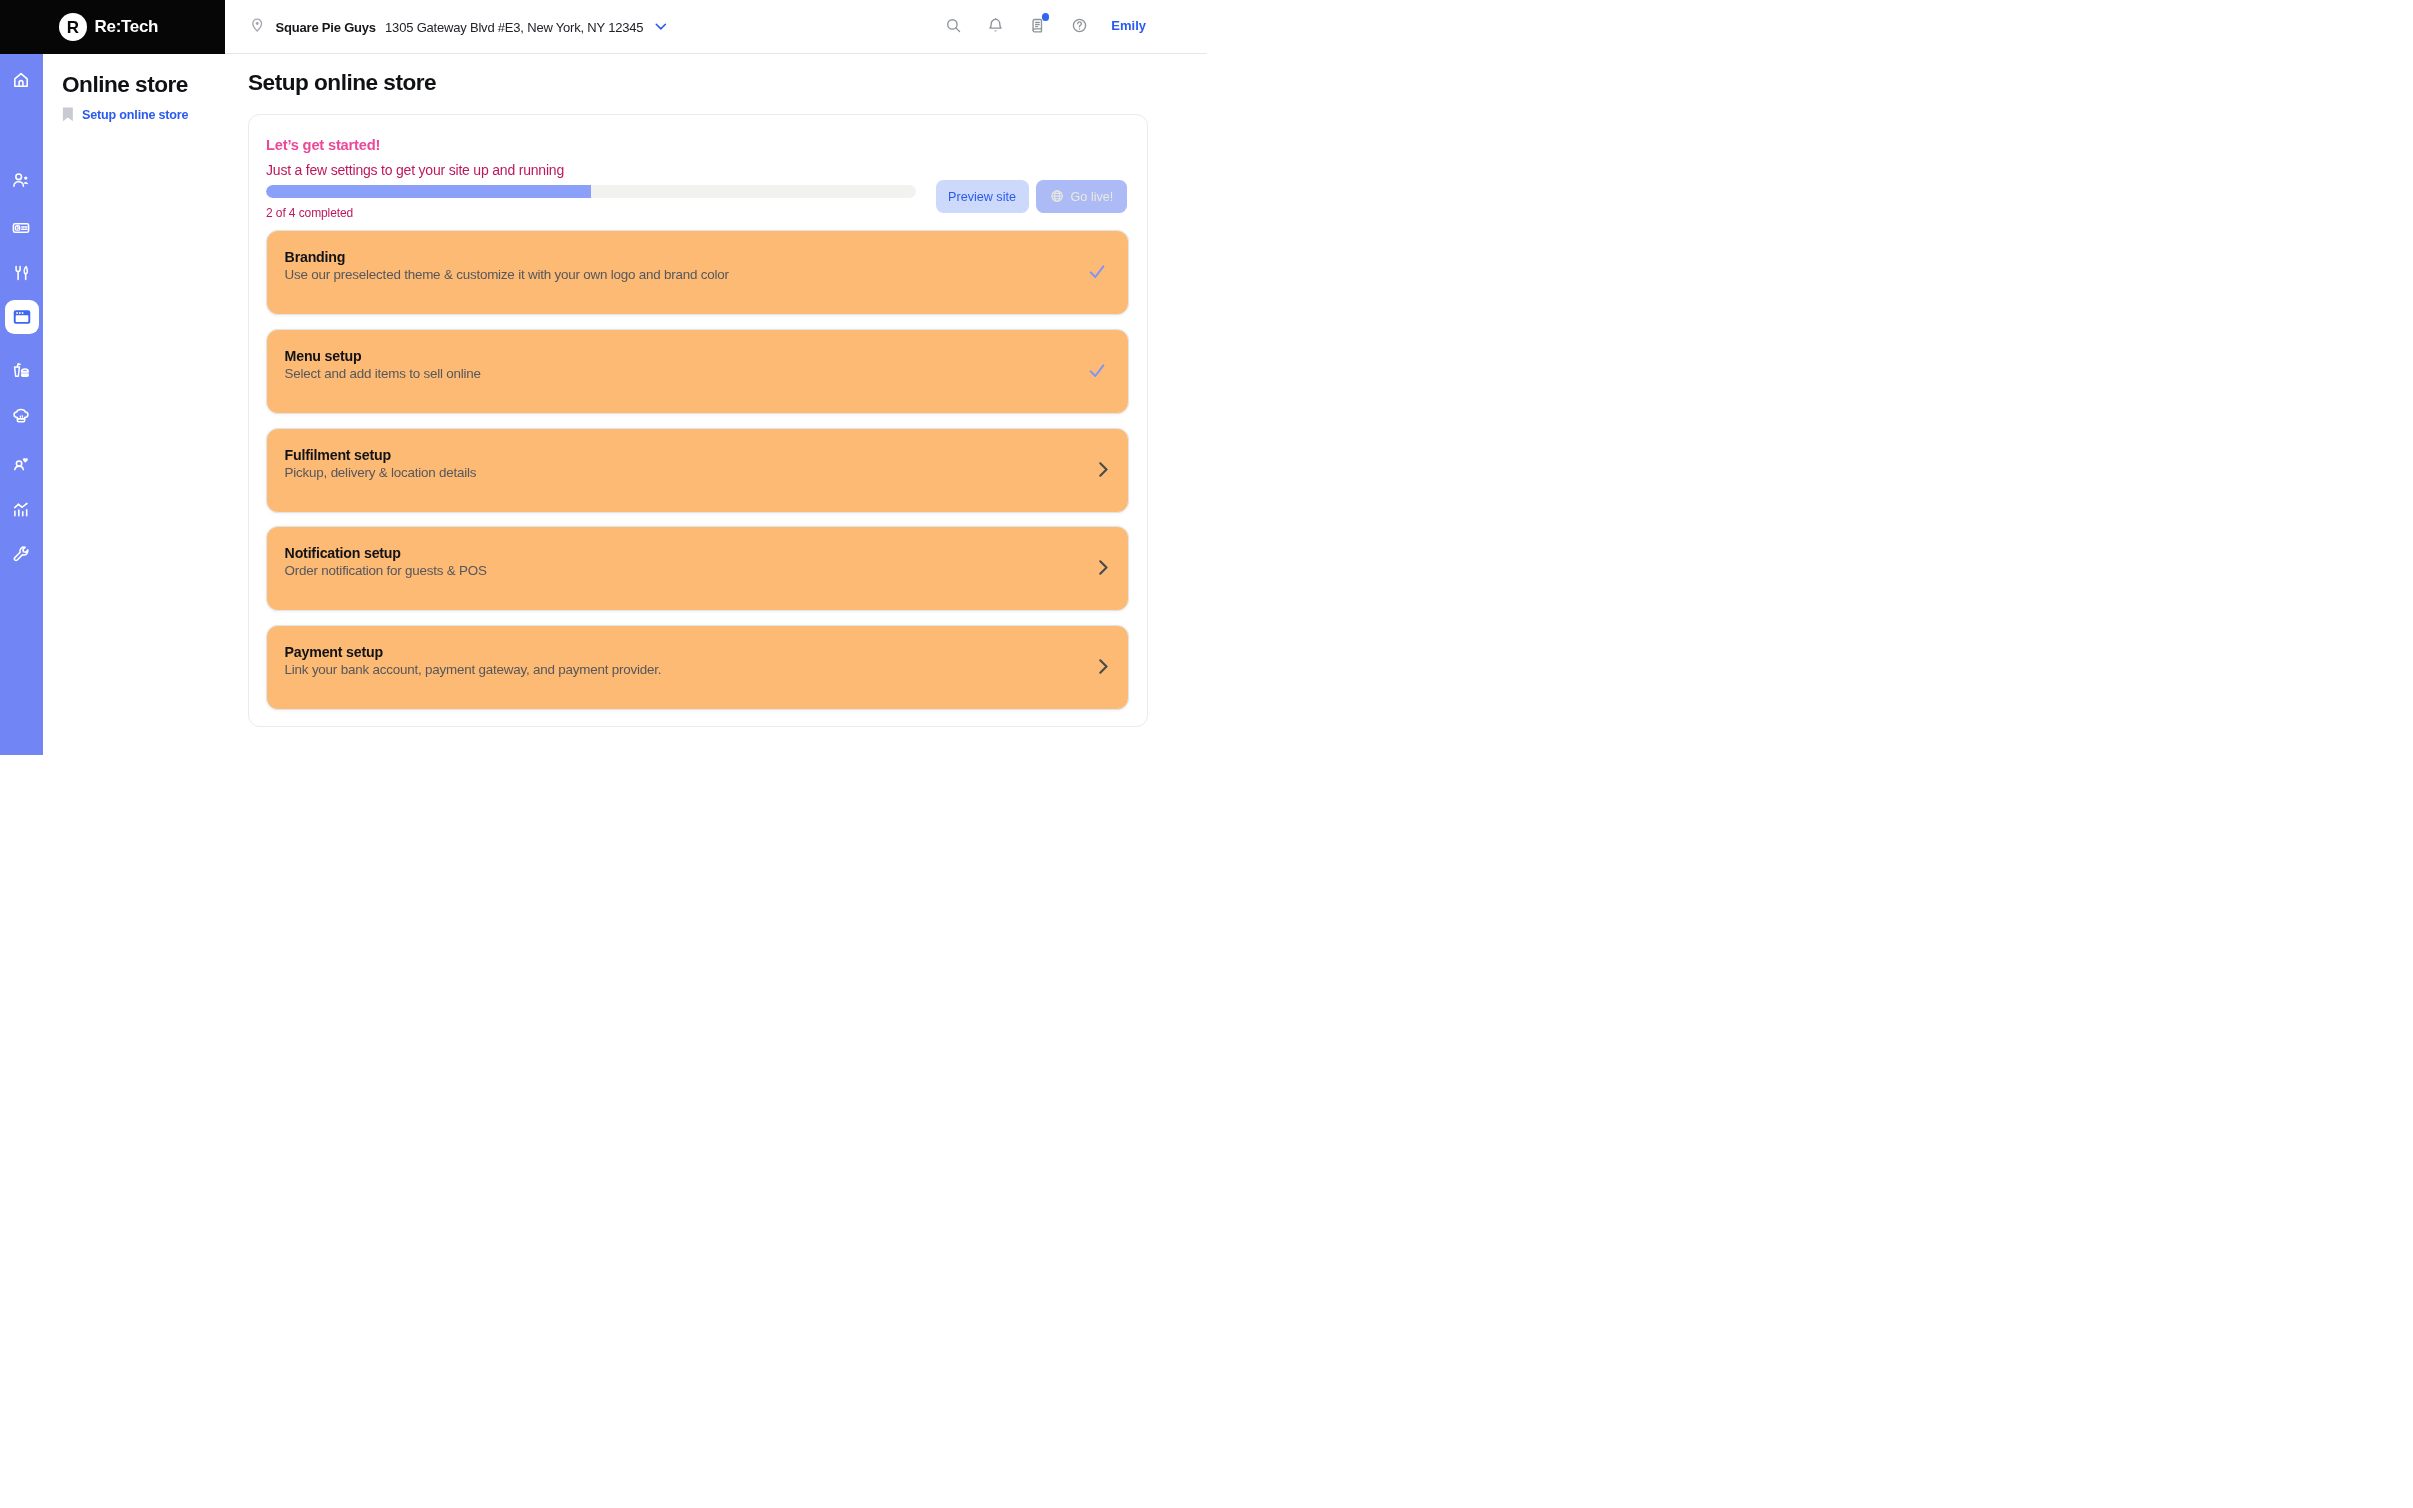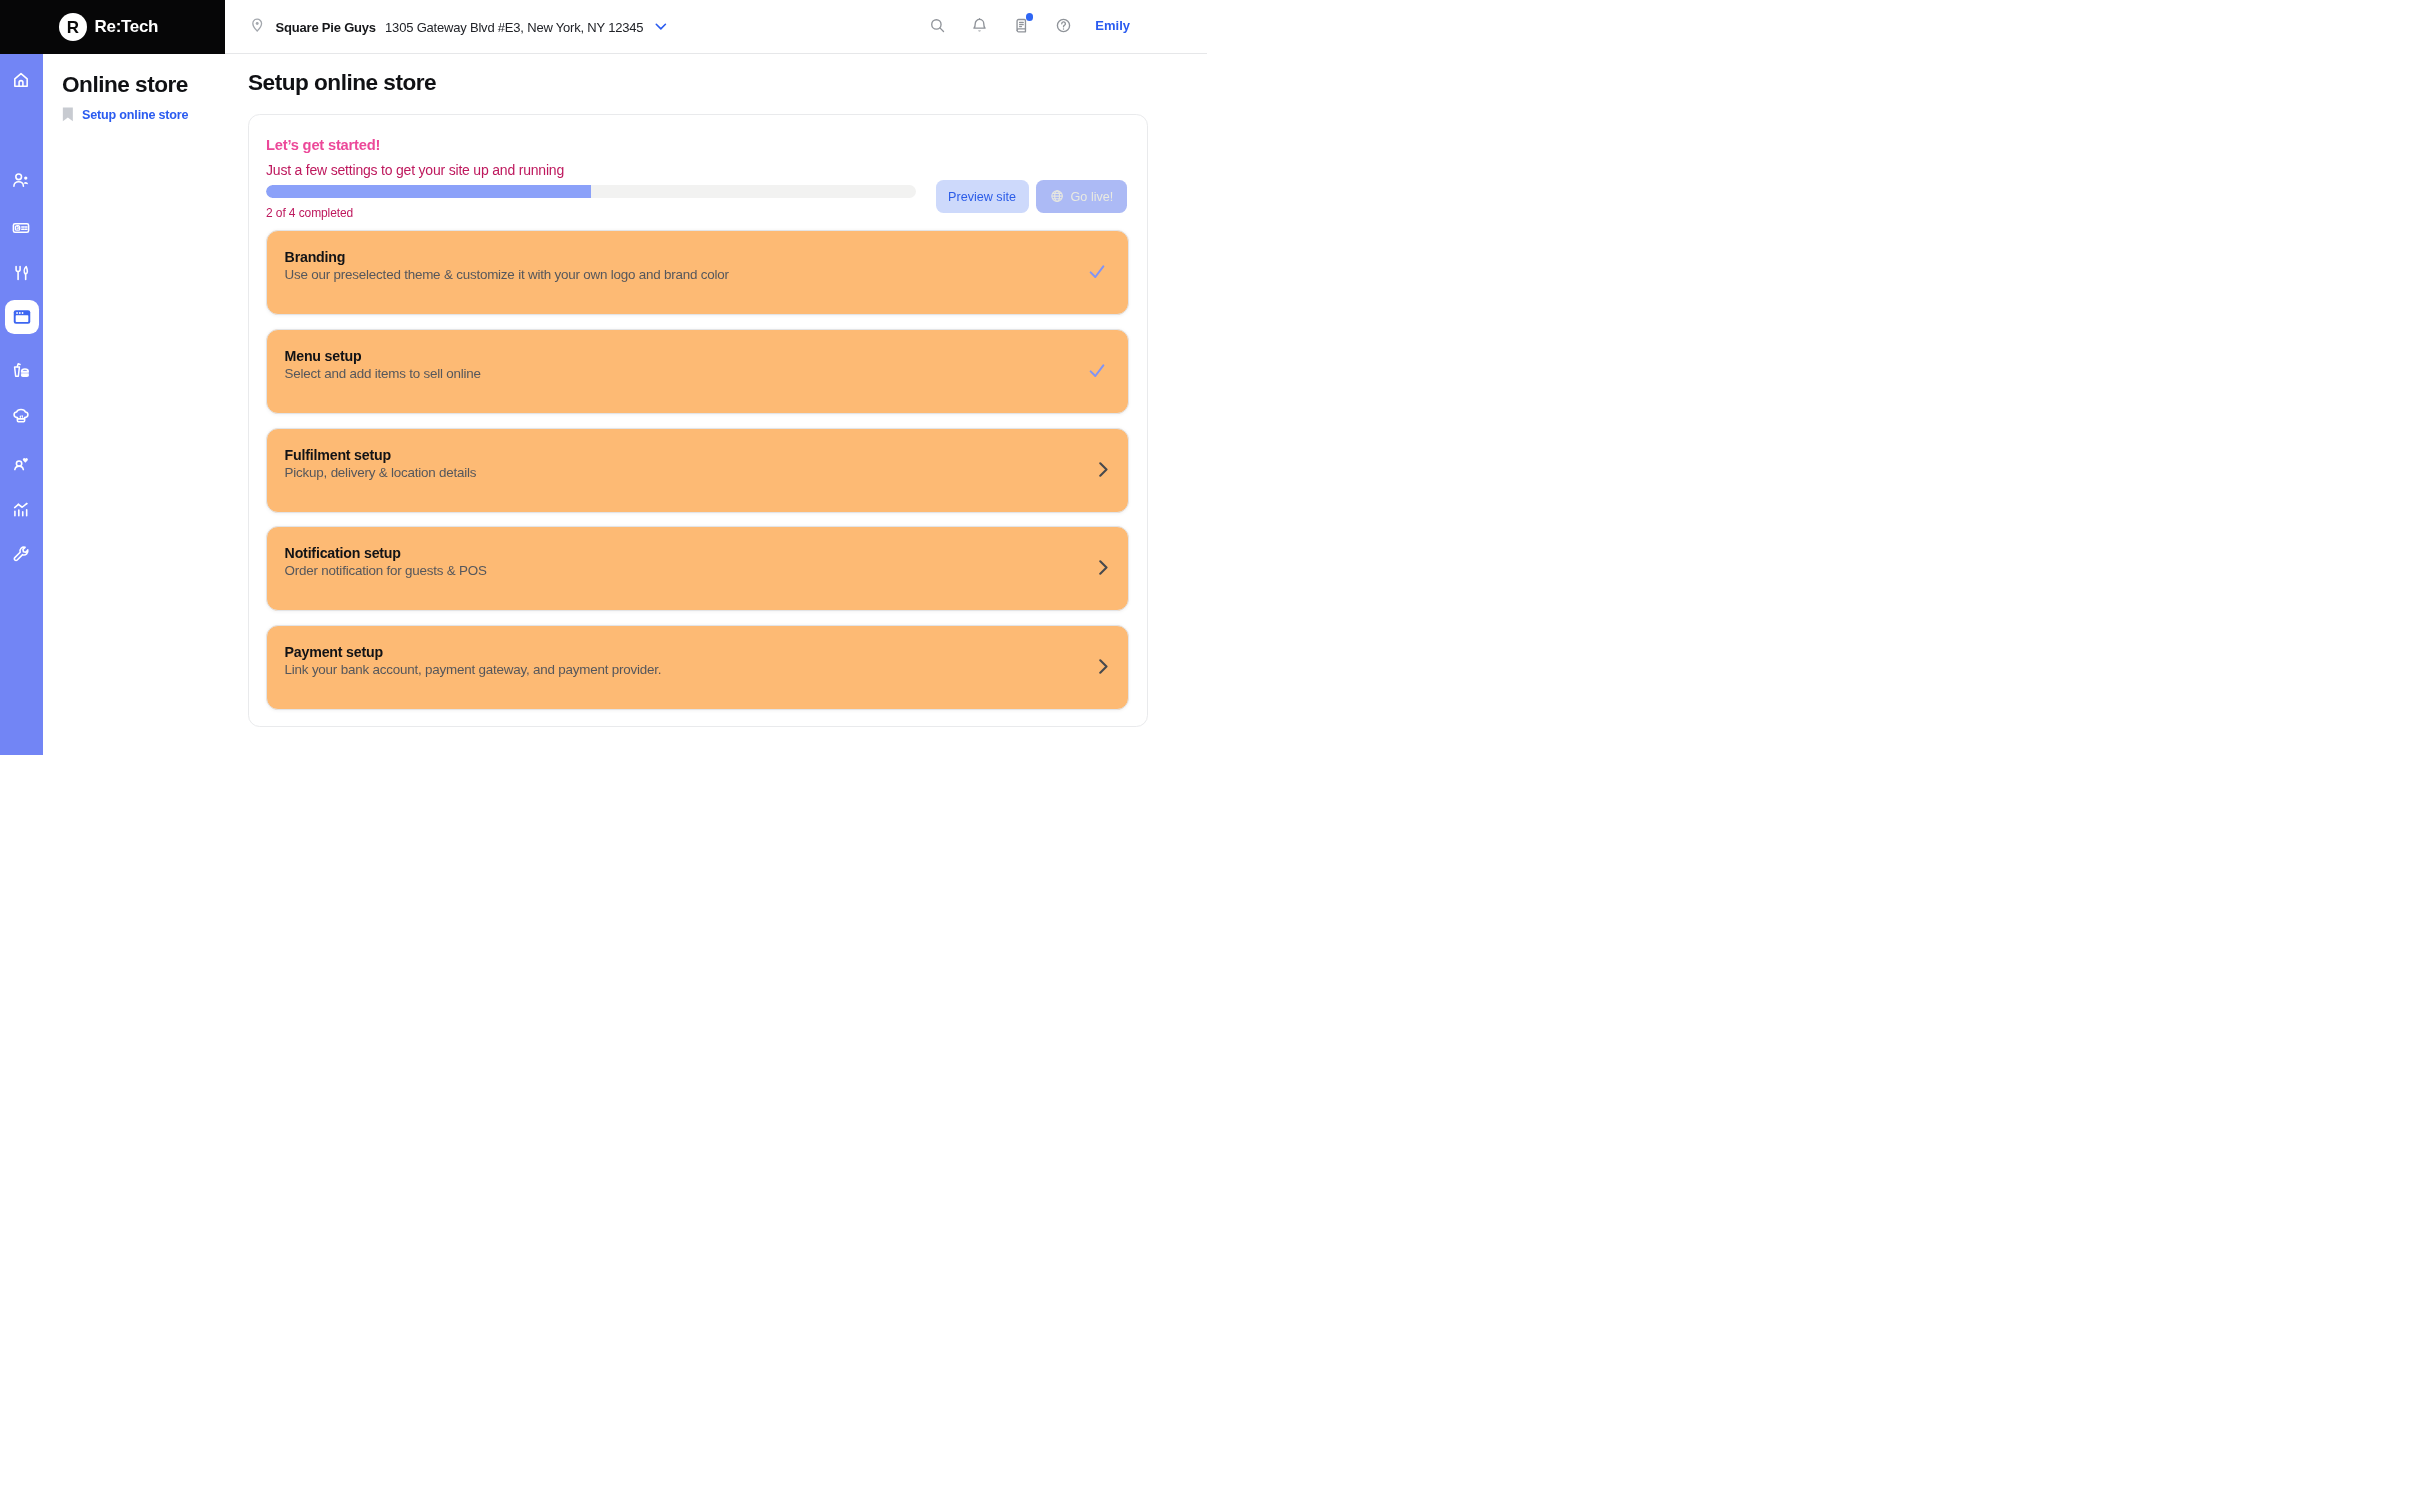--- a/index.html
+++ b/index.html
@@ -15,21 +15,21 @@
     margin-left:59px; display:flex; align-items:center; justify-content:center; }
   .brand-logo span { color:#0a0a0a; font-weight:800; font-size:17px; line-height:1; }
   .brand-name { color:#fff; font-weight:800; font-size:17px; margin-left:7.5px;
     letter-spacing:-0.3px; }
 
   .location-group { position:absolute; left:248px; top:0; height:54px;
     display:flex; align-items:center; gap:9.2px; cursor:pointer; }
   .loc-name { font-weight:700; font-size:13px; color:#16171a; letter-spacing:-0.2px; }
   .loc-addr { font-size:13px; color:#212328; letter-spacing:-0.2px; }
 
-  .topbar-right { position:absolute; right:16px; top:0; height:50px; display:flex;
+  .topbar-right { position:absolute; right:0; top:0; height:50px; display:flex;
     align-items:center; gap:22px; padding-right:61px; }
   .tb-icon { width:20px; height:20px; display:flex; align-items:center;
     justify-content:center; cursor:pointer; position:relative; }
   .user-name { color:#2a5bf0; font-weight:700; font-size:13px; cursor:pointer; }
   .blue-dot { position:absolute; top:-1.7px; right:-1.7px; width:7.5px; height:7.5px;
     border-radius:50%; background:#2f66f4; }
 
   
   .sidebar { position:absolute; left:0; top:54px; width:43px; height:701px;
     background:#7285f5; }

